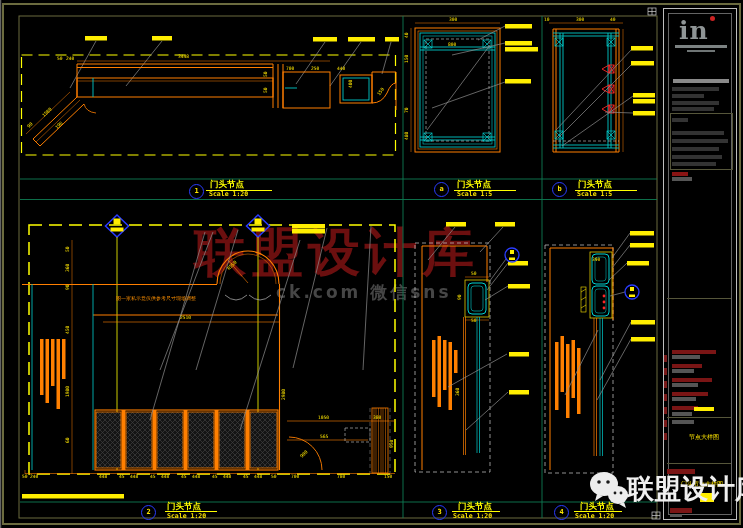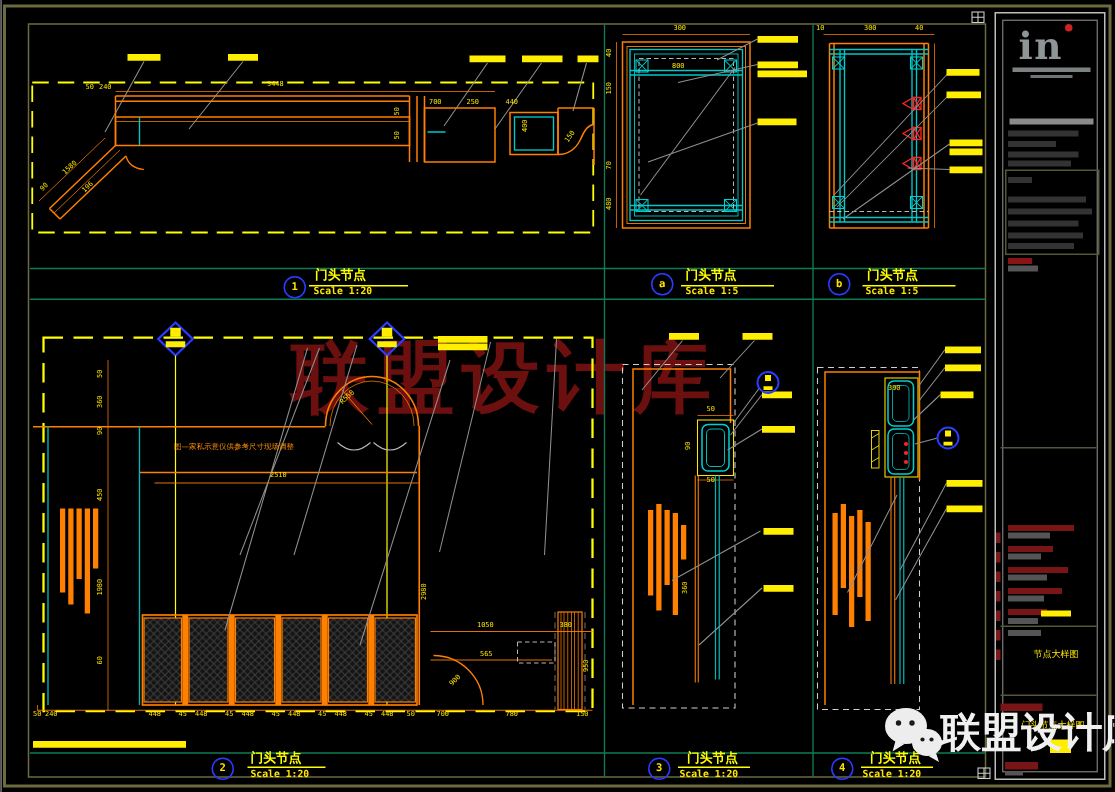--- a/index.html
+++ b/index.html
@@ -28,20 +28,21 @@
   .tbar{position:absolute;}
   #logo{position:absolute;left:16px;top:10px;font:bold 25px/1 "DejaVu Serif",serif;color:#8f9596;letter-spacing:1px;}
   #logo .dot{display:inline-block;width:5px;height:5px;background:#c22;border-radius:50%;vertical-align:top;margin:-2px 0 0 1px;}
   .tbyellow{position:absolute;font:6px/1 "DejaVu Sans",sans-serif;color:#ffe600;white-space:nowrap;}
 </style>
 </head>
 <body>
 <div id="stage">
 
   <div id="wm-center">联盟设计库</div>
+  <div id="wm-sub">ck.com 微信sns</div>
 
   <svg class="abs" style="left:0;top:0;z-index:2" width="743" height="528" viewBox="0 0 743 528" fill="none">
     <defs>
       <pattern id="ph" width="5" height="5" patternUnits="userSpaceOnUse">
         <rect width="5" height="5" fill="#141414"></rect>
         <path d="M0 0 L5 5 M5 0 L0 5" stroke="#3d3d3d" stroke-width="0.7"></path>
       </pattern>
       <g id="spot" stroke="#ff2525" stroke-width="0.9">
         <path d="M0 5 L7 1 L7 9 Z"></path>
           <rect x="7" y="1" width="5" height="8"></rect>

